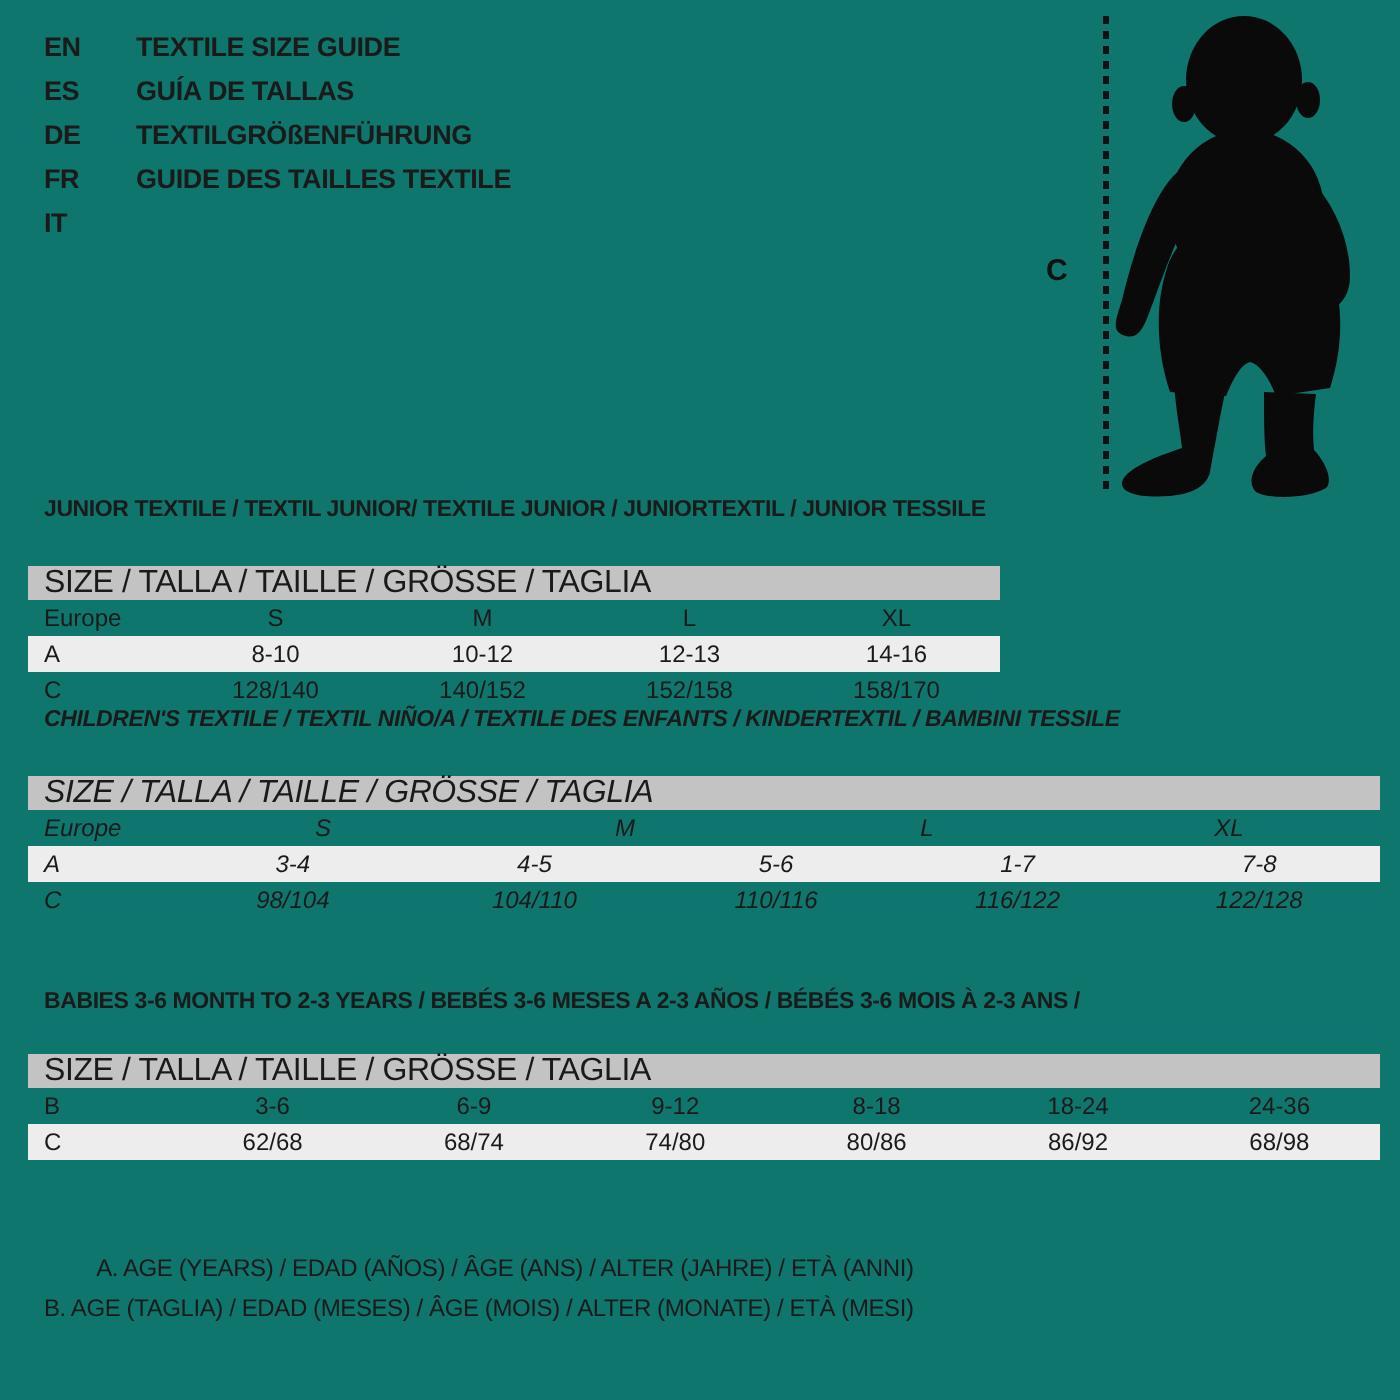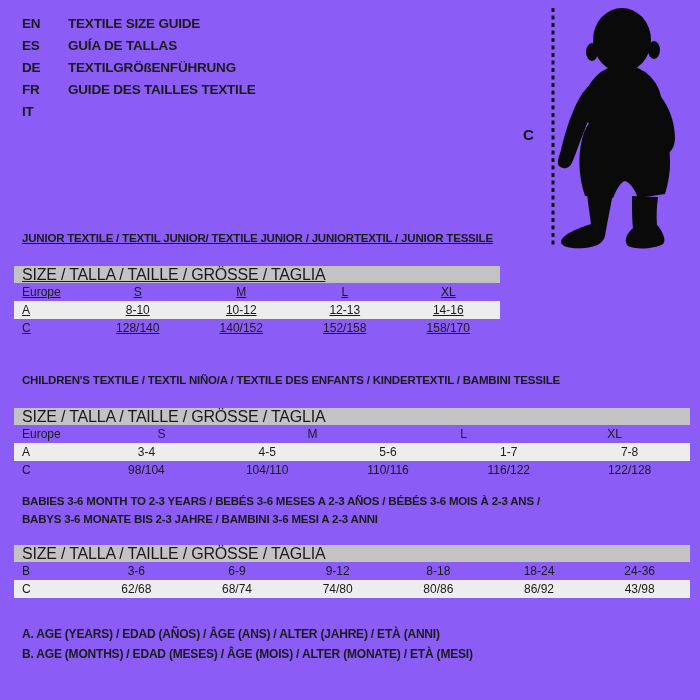--- a/index.html
+++ b/index.html
@@ -9,21 +9,21 @@
     height: 700px;
     background: #ffffff;
     font-family: "Liberation Sans", sans-serif;
     color: #1a1a1a;
   }
   .page {
     position: relative;
     width: 700px;
     height: 700px;
     overflow: hidden;
-    background: #8b5cf6;
+    background: #0f766e;
   }
   
   .lang-list {
     position: absolute;
     left: 22px;
     top: 12px;
     font-weight: bold;
     font-size: 13.5px;
     letter-spacing: -0.2px;
   }
@@ -43,37 +43,38 @@
   }
   .size-table { width: 100%; }
   .bar {
     background: #c3c3c3;
     height: 17px;
     line-height: 17px;
     padding-left: 8px;
     font-size: 16px;
     letter-spacing: -0.2px;
   }
-  .trow { display: flex; height: 18px; line-height: 18px; font-size: 12px; }
+  .trow { display: flex; height: 18px; line-height: 18px; font-size: 12px; justify-content: flex-end; }
   .trow.shaded { background: #ededed; }
   .tlabel { width: 72px; padding-left: 8px; box-sizing: border-box; }
   .tcell { flex: 1; text-align: center; }
   
   .footnotes {
     position: absolute;
     left: 22px;
     top: 624px;
-    font-weight: bold;
+    font-weight: normal;
     font-size: 12px;
     letter-spacing: -0.2px;
     line-height: 20px;
-  }
-  .sec1 { top: 229px; width: 486px; text-decoration: underline; }
+    text-align: right;
+  }
+  .sec1 { top: 246px; width: 486px; }
   .sec1 .size-table { margin-top: 19px; }
-  .sec2 { top: 371px; width: 676px; }
+  .sec2 { top: 351px; width: 676px; font-style: italic; }
   .sec2 .size-table { margin-top: 19px; }
   .sec3 { top: 492px; width: 676px; }
   .sec3 .size-table { margin-top: 17px; }
 </style>
 </head>
 <body>
 
 <div class="page">
 
   <div class="lang-list">
@@ -178,43 +179,42 @@
           <div class="tcell">110/116</div>
           <div class="tcell">116/122</div>
           <div class="tcell">122/128</div>
         </div>
       </div>
   </section>
 
   <section class="size-section sec3">
     <div class="section-title">
         <div>BABIES 3-6 MONTH TO 2-3 YEARS / BEBÉS 3-6 MESES A 2-3 AÑOS / BÉBÉS 3-6 MOIS À 2-3 ANS /</div>
-        <div>BABYS 3-6 MONATE BIS 2-3 JAHRE / BAMBINI 3-6 MESI A 2-3 ANNI</div>
       </div>
     <div class="size-table">
         <div class="bar">SIZE / TALLA / TAILLE / GRÖSSE / TAGLIA</div>
         <div class="trow">
           <div class="tlabel">B</div>
           <div class="tcell">3-6</div>
           <div class="tcell">6-9</div>
           <div class="tcell">9-12</div>
           <div class="tcell">8-18</div>
           <div class="tcell">18-24</div>
           <div class="tcell">24-36</div>
         </div>
         <div class="trow shaded">
           <div class="tlabel">C</div>
           <div class="tcell">62/68</div>
           <div class="tcell">68/74</div>
           <div class="tcell">74/80</div>
           <div class="tcell">80/86</div>
           <div class="tcell">86/92</div>
-          <div class="tcell">43/98</div>
+          <div class="tcell">68/98</div>
         </div>
       </div>
   </section>
 
   <div class="footnotes">
     <div>A. AGE (YEARS) / EDAD (AÑOS) / ÂGE (ANS) / ALTER (JAHRE) / ETÀ (ANNI)</div>
-    <div>B. AGE (MONTHS) / EDAD (MESES) / ÂGE (MOIS) / ALTER (MONATE) / ETÀ (MESI)</div>
+    <div>B. AGE (TAGLIA) / EDAD (MESES) / ÂGE (MOIS) / ALTER (MONATE) / ETÀ (MESI)</div>
   </div>
 
 </div>
 
 </body></html>

